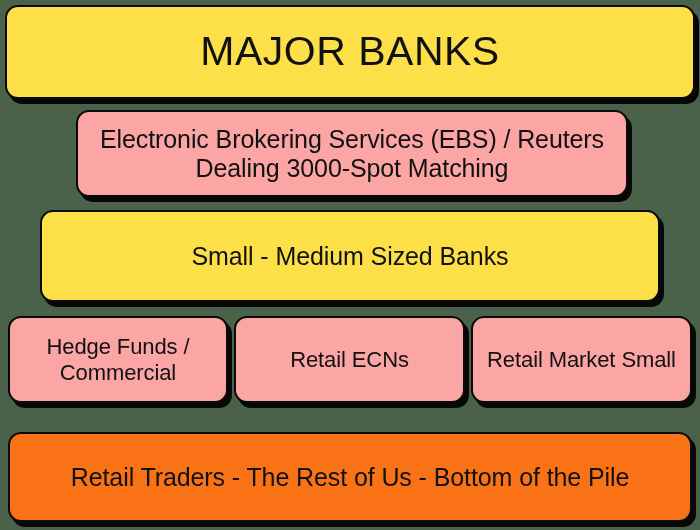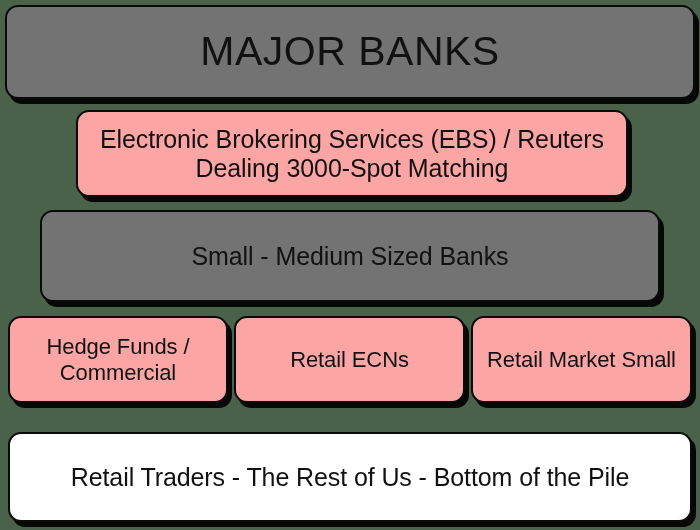--- a/index.html
+++ b/index.html
@@ -30,23 +30,23 @@
     box-shadow: 4px 5px 0 0 rgba(0,0,0,0.92);
     display: flex;
     align-items: center;
     justify-content: center;
     text-align: center;
     color: #111111;
     line-height: 1.16;
     padding: 2px 6px;
     letter-spacing: -0.1px;
   }
-  .green { background: #737373; }
+  .green { background: #fde047; }
   .orange { background: #fca5a5; }
-  .blue { background: #ffffff; }
+  .blue { background: #f97316; }
 
   
   .r1 {
     left: 5px;  top: 5px;
     width: 690px; height: 94px;
     font-size: 41px;
     letter-spacing: 0.5px;
   }
   
   .r2 {

